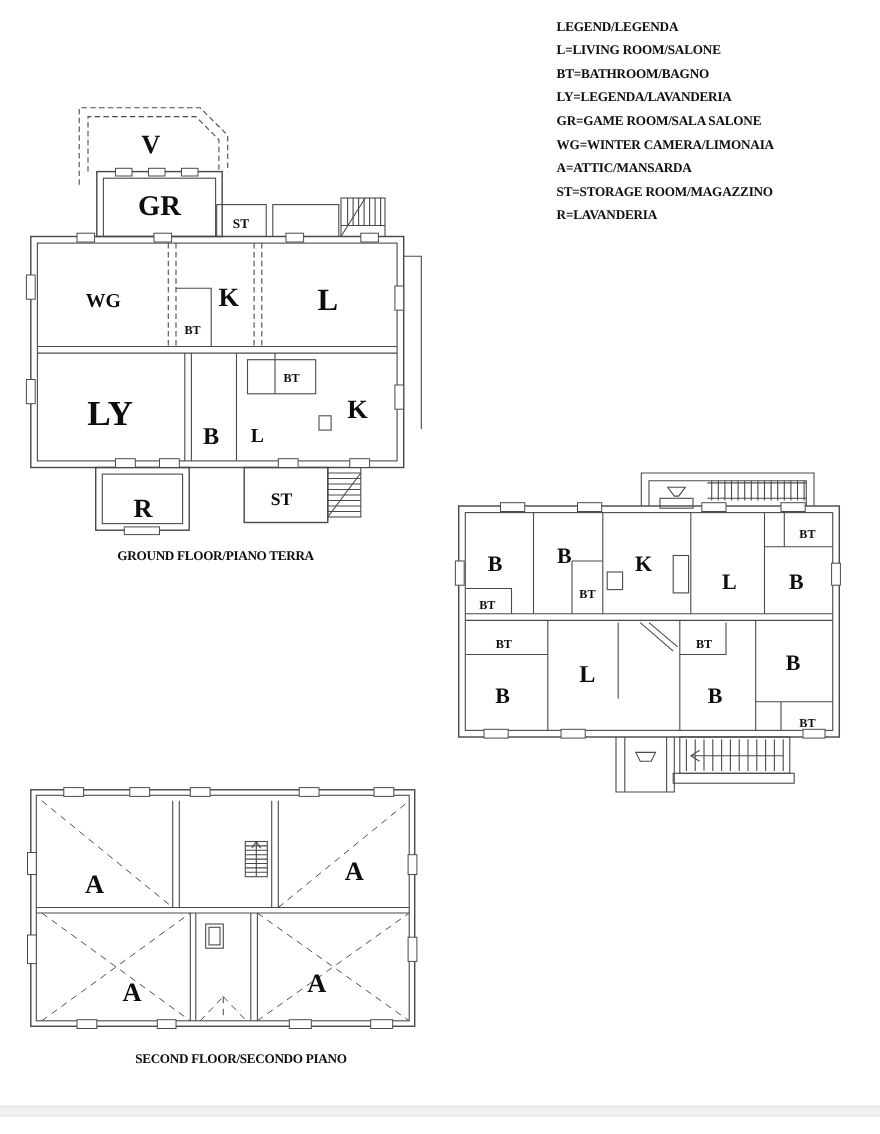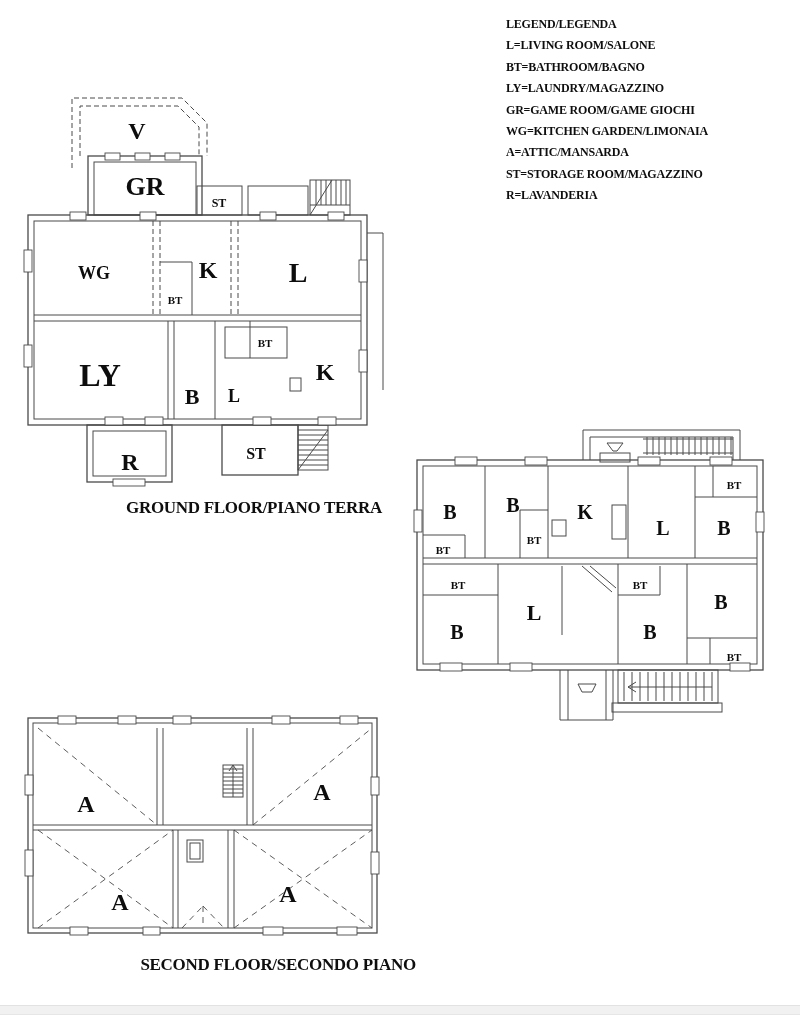--- a/index.html
+++ b/index.html
@@ -1,44 +1,44 @@
 <!DOCTYPE html>
 <html><head>
 <meta charset="utf-8">
 <style>
   html,body{margin:0;padding:0;background:#ffffff;}
   .page{position:relative;width:800px;height:1031px;background:#ffffff;overflow:hidden;
         font-family:"Liberation Serif","DejaVu Serif",serif;}
   .legend{position:absolute;left:506px;top:14px;width:292px;color:#0e0e0e;}
   .legend-line{font-size:12px;line-height:21.4px;font-weight:bold;letter-spacing:-0.2px;white-space:nowrap;}
   .plan{position:absolute;}
-  .caption{position:absolute;font-size:17px;font-weight:bold;color:#0e0e0e;text-align:right;
+  .caption{position:absolute;font-size:12px;font-weight:bold;color:#0e0e0e;text-align:center;
            letter-spacing:-0.3px;white-space:nowrap;}
   svg{display:block;}
   svg .w line, svg .w path, svg .w rect, svg .w polygon{stroke:#4a4a4a;fill:none;stroke-width:1;}
   svg .w .outer{stroke-width:1.3;}
   svg .w .dash{stroke-dasharray:5,3;}
   svg .w .dash2{stroke-dasharray:6,5;stroke-width:0.9;}
   svg .w .win{fill:#ffffff;stroke:#4a4a4a;stroke-width:0.9;}
   svg .lbl{fill:#0d0d0d;font-family:"Liberation Serif","DejaVu Serif",serif;font-weight:bold;text-anchor:middle;}
   .footer-bar{position:absolute;left:0;top:1005px;width:800px;height:8px;background:#f1f1f1;
               border-top:1px solid #e2e2e2;border-bottom:1px solid #e6e6e6;}
 </style>
 </head>
 <body>
 
 <div class="page">
 
   <div class="legend">
     <div class="legend-line">LEGEND/LEGENDA</div>
     <div class="legend-line">L=LIVING ROOM/SALONE</div>
     <div class="legend-line">BT=BATHROOM/BAGNO</div>
-    <div class="legend-line">LY=LAUNDRY/MAGAZZINO</div>
-    <div class="legend-line">GR=GAME ROOM/GAME GIOCHI</div>
-    <div class="legend-line">WG=KITCHEN GARDEN/LIMONAIA</div>
+    <div class="legend-line">LY=LEGENDA/LAVANDERIA</div>
+    <div class="legend-line">GR=GAME ROOM/SALA SALONE</div>
+    <div class="legend-line">WG=WINTER CAMERA/LIMONAIA</div>
     <div class="legend-line">A=ATTIC/MANSARDA</div>
     <div class="legend-line">ST=STORAGE ROOM/MAGAZZINO</div>
     <div class="legend-line">R=LAVANDERIA</div>
   </div>
 
   <svg class="plan" style="left:10px;top:90px" width="400" height="405" viewBox="0 0 400 405">
     <g class="w">
 
       <path class="dash" d="M62,78 L62,8 L172,8 L197,33 L197,66"></path>
       <path class="dash" d="M70,66 L70,16 L168,16 L189,37 L189,66"></path>

